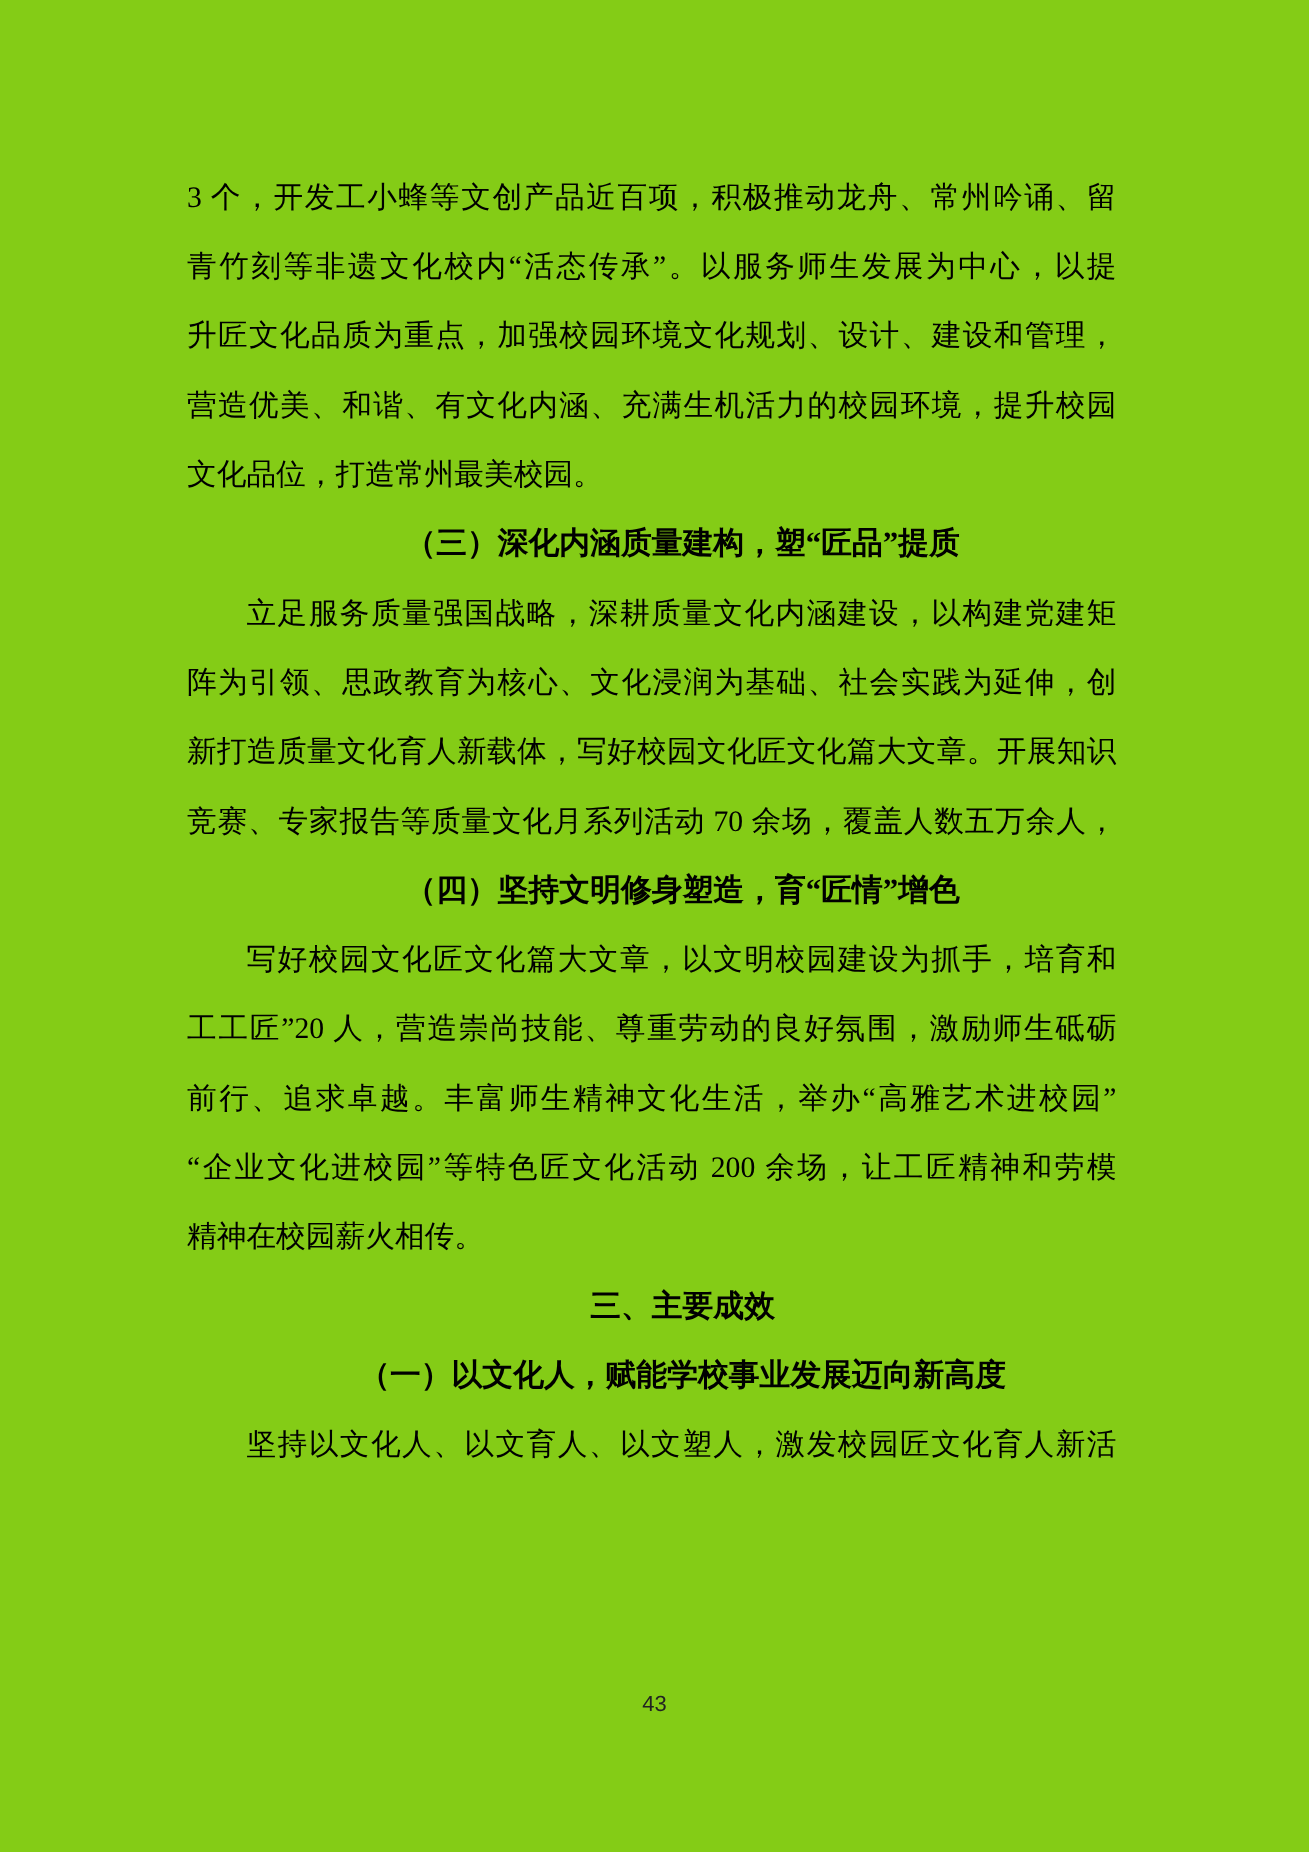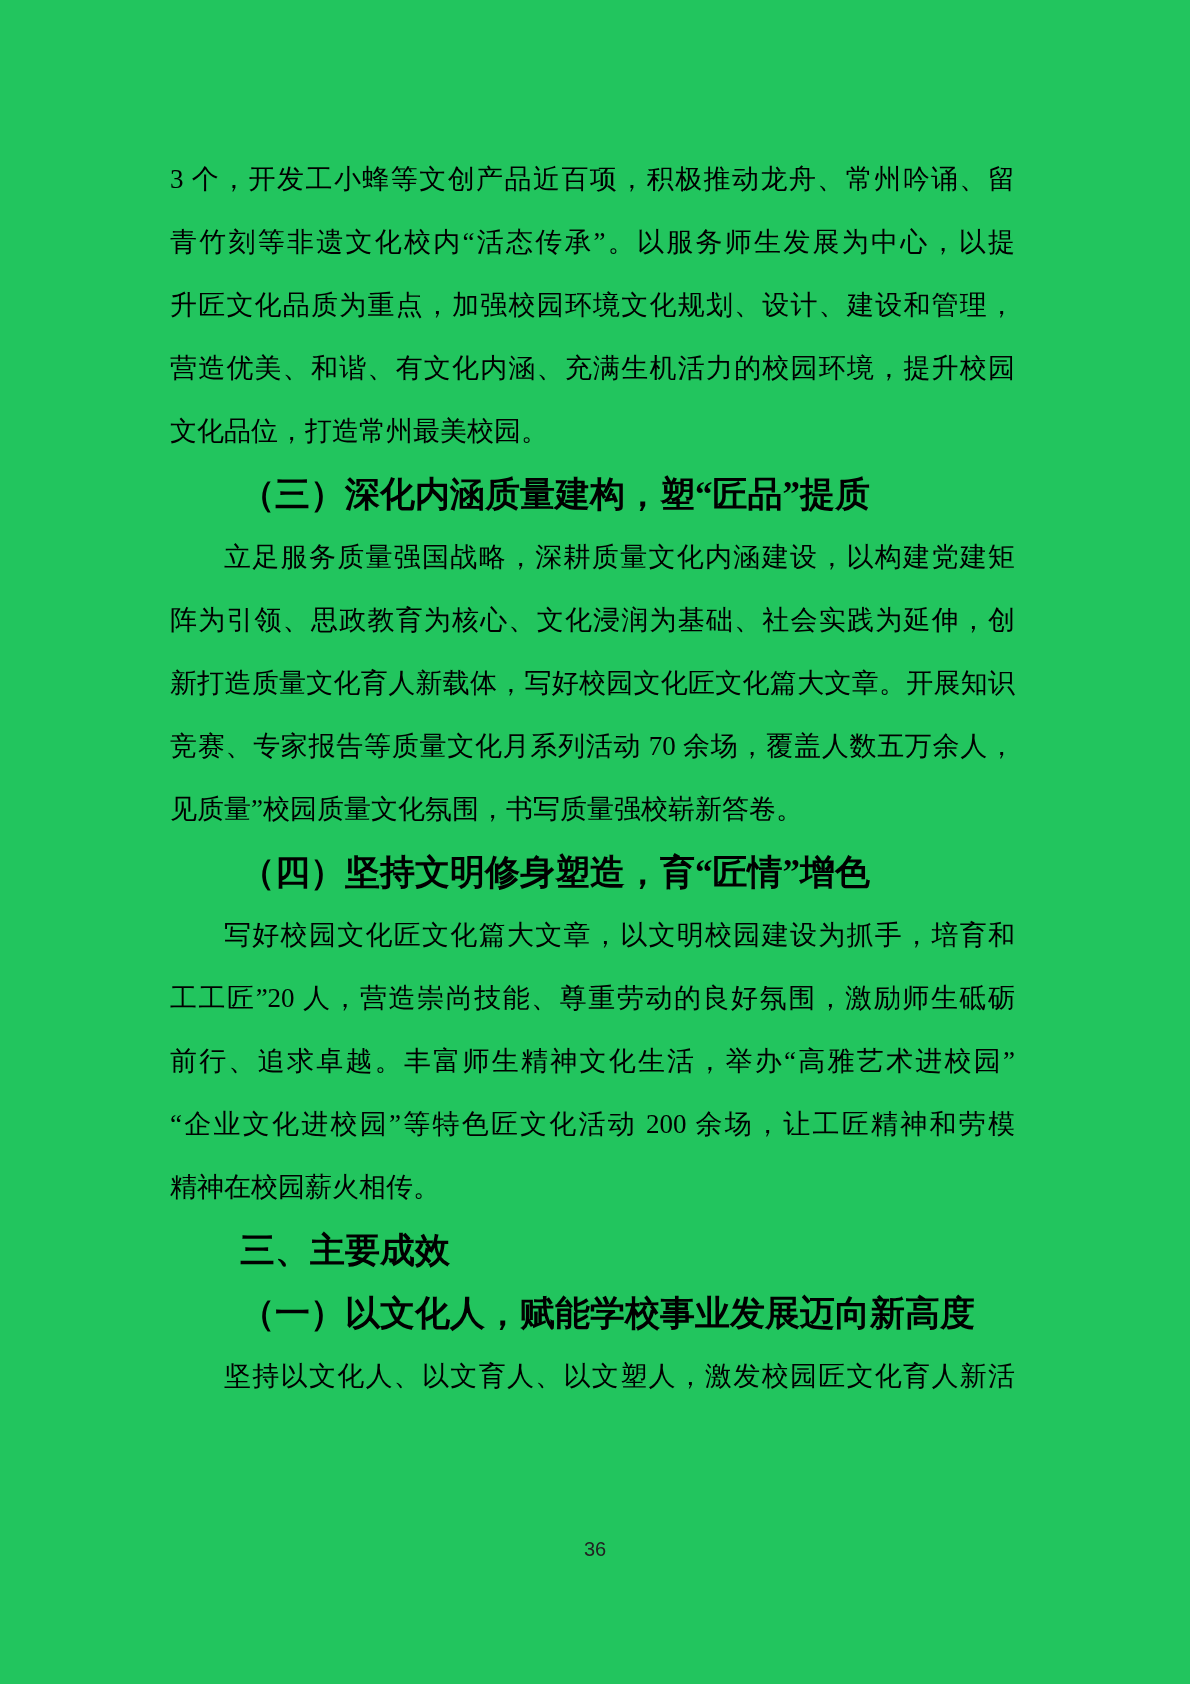--- a/index.html
+++ b/index.html
@@ -2,21 +2,21 @@
 <html><head>
 <meta charset="utf-8">
 <style>
   * { margin: 0; padding: 0; box-sizing: border-box; }
   html, body { background: #888; }
   .page {
     position: relative;
     width: 1190px;
     height: 1684px;
     margin: 0 auto;
-    background: #22c55e;
+    background: #84cc16;
     color: #000000;
     font-family: "Liberation Serif", "DejaVu Serif", serif;
     overflow: hidden;
   }
   .doc-body {
     position: absolute;
     top: 148px;
     left: 170px;
     width: 845px;
   }
@@ -31,21 +31,22 @@
   .line.fill {
     white-space: normal;
     text-align: justify;
     text-align-last: justify;
     text-justify: inter-character;
     overflow: hidden;
   }
   .line.indent { text-indent: 2em; }
   .line.heading {
     font-weight: bold;
-    font-size: 35px;
+    font-size: 28px;
+    text-align: center;
   }
   .page-number {
     position: absolute;
     top: 1538px;
     left: 0;
     width: 100%;
     text-align: center;
     font-family: "Liberation Sans", "DejaVu Sans", sans-serif;
     font-size: 20px;
     color: #222222;
@@ -64,21 +65,20 @@
         <div class="line">文化品位，打造常州最美校园。</div>
       </div>
       <div class="block">
         <div class="line indent heading">（三）深化内涵质量建构，塑“匠品”提质</div>
       </div>
       <div class="block">
         <div class="line indent fill">立足服务质量强国战略，深耕质量文化内涵建设，以构建党建矩</div>
         <div class="line fill">阵为引领、思政教育为核心、文化浸润为基础、社会实践为延伸，创</div>
         <div class="line fill">新打造质量文化育人新载体，写好校园文化匠文化篇大文章。开展知识</div>
         <div class="line fill">竞赛、专家报告等质量文化月系列活动 70 余场，覆盖人数五万余人，</div>
-        <div class="line">见质量”校园质量文化氛围，书写质量强校崭新答卷。</div>
       </div>
       <div class="block">
         <div class="line indent heading">（四）坚持文明修身塑造，育“匠情”增色</div>
       </div>
       <div class="block">
         <div class="line indent fill">写好校园文化匠文化篇大文章，以文明校园建设为抓手，培育和</div>
         <div class="line fill">工工匠”20 人，营造崇尚技能、尊重劳动的良好氛围，激励师生砥砺</div>
         <div class="line fill">前行、追求卓越。丰富师生精神文化生活，举办“高雅艺术进校园”</div>
         <div class="line fill">“企业文化进校园”等特色匠文化活动 200 余场，让工匠精神和劳模</div>
         <div class="line">精神在校园薪火相传。</div>
@@ -86,14 +86,14 @@
       <div class="block">
         <div class="line indent heading">三、主要成效</div>
       </div>
       <div class="block">
         <div class="line indent heading">（一）以文化人，赋能学校事业发展迈向新高度</div>
       </div>
       <div class="block">
         <div class="line indent fill">坚持以文化人、以文育人、以文塑人，激发校园匠文化育人新活</div>
       </div>
     </div>
-  <div class="page-number">36</div>
+  <div class="page-number">43</div>
 </div>
 
 </body></html>

